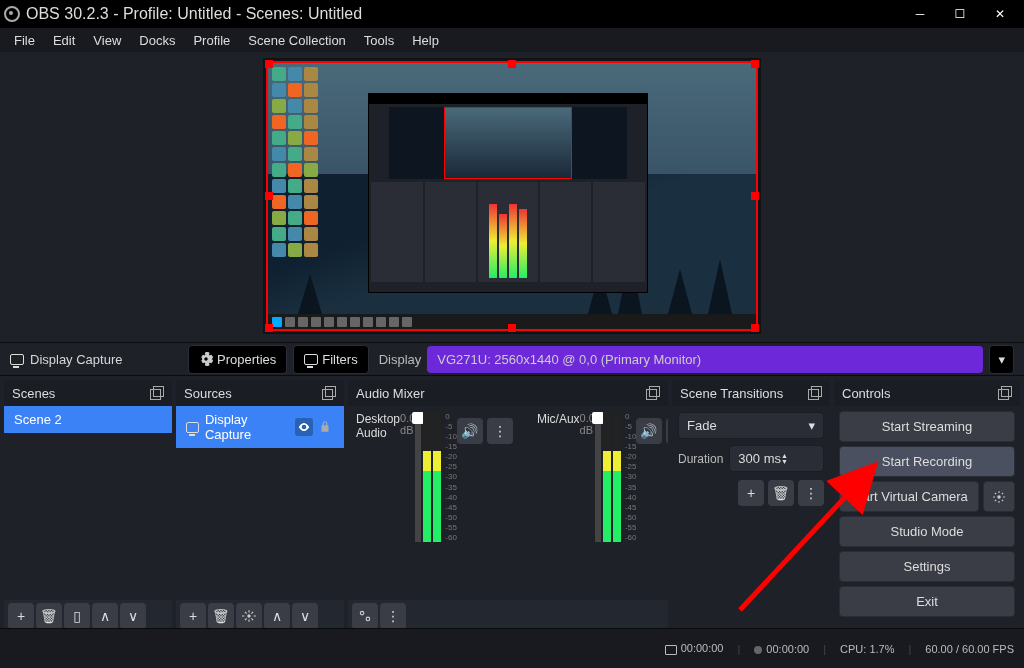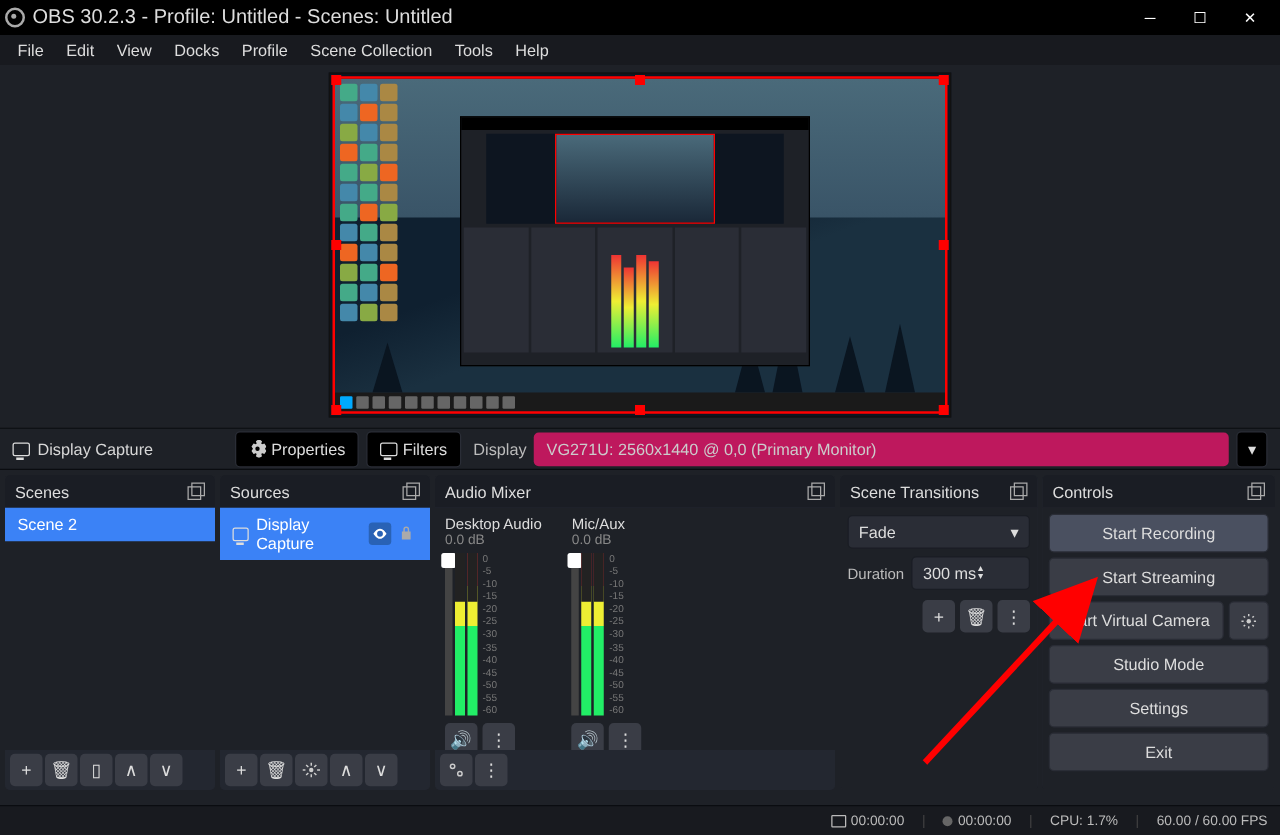--- a/index.html
+++ b/index.html
@@ -31,39 +31,39 @@
 .nested .nprev{height:72px;background:#0d1520;margin:3px 20px;position:relative}
 .nested .nprev .nsel{position:absolute;left:55px;top:0;right:55px;bottom:0;border:1px solid red;background:linear-gradient(#4a6a7a,#1a2838)}
 .nested .npanels{display:flex;height:100px;gap:2px;padding:0 2px}
 .npan{flex:1;background:#2a2d36}
 .npan.audio{display:flex;align-items:flex-end;justify-content:center;gap:2px;padding:4px}
 .nbar{width:8px;background:linear-gradient(to top,#2e6,#ee3,#e33);height:80%}
 .toolbar{height:34px;background:#1e2127;display:flex;align-items:center;padding:0 10px;gap:6px;border-top:1px solid #0a0c10;border-bottom:1px solid #0a0c10}
 .srcname{display:flex;align-items:center;gap:6px;width:172px}
 .btn{background:#000000;border:1px solid #2a2d36;color:#ddd;padding:6px 10px;border-radius:4px;font-size:13px;display:flex;align-items:center;gap:4px;cursor:pointer}
 .lbl{color:#bbb;margin-left:4px}
-.display-field{flex:1;background:#be185d;padding:6px 10px;border-radius:4px;color:#ccc}
+.display-field{flex:1;background:#6d28d9;padding:6px 10px;border-radius:4px;color:#ccc}
 .dockrow{display:flex;gap:4px;padding:4px;height:260px}
 .dock{background:#232730;border-radius:4px;display:flex;flex-direction:column;overflow:hidden}
 .dock.scenes{width:168px}.dock.sources{width:168px}.dock.mixer{width:320px}.dock.trans{width:158px}.dock.ctrl{flex:1}
 .dockhdr{height:26px;background:#1a1d24;display:flex;align-items:center;padding:0 8px;font-size:13px;color:#ddd;justify-content:space-between}
 .popicon{width:14px;height:14px;position:relative}
 .popicon::before{content:"";position:absolute;width:9px;height:9px;border:1px solid #aaa;left:0;top:3px}
 .popicon::after{content:"";position:absolute;width:9px;height:9px;border:1px solid #aaa;left:3px;top:0}
 .dockbody{flex:1;background:#1e2127;overflow:auto}
 .listitem{padding:6px 10px;display:flex;align-items:center;gap:6px}
 .listitem.sel{background:#3b82f6;color:#fff}
 .listitem.src{justify-content:space-between}
 .srcleft{display:flex;align-items:center;gap:6px}
 .eye,.lock{width:18px;height:18px;display:flex;align-items:center;justify-content:center;border-radius:3px}
 .eye{background:#2962b5}
 .dockfoot{height:32px;background:#232730;display:flex;align-items:center;padding:0 4px;gap:2px}
 .iconbtn{width:26px;height:26px;background:#3a3d46;border-radius:4px;display:flex;align-items:center;justify-content:center;cursor:pointer;color:#ddd;font-size:14px}
 .mixer-body{display:flex;padding:6px 8px;gap:24px}
-.channel{display:flex;flex-direction:column;align-items:flex-start}
+.channel{display:flex;align-items:flex-start}
 .ch-label{font-size:12px;color:#ddd}
 .ch-db{font-size:11px;color:#888;margin-bottom:4px}
 .meter-row{display:flex;gap:2px;height:130px;align-items:flex-end}
 .fader{width:6px;height:130px;background:#444;position:relative}
 .knob{position:absolute;width:12px;height:12px;background:#fff;border-radius:2px;left:-3px;top:0}
 .vu{width:8px;height:130px;background:linear-gradient(to top,#2e6 0%,#2e6 55%,#ee3 55%,#ee3 80%,#e33 80%);position:relative}
 .vu::after{content:"";position:absolute;top:0;left:0;right:0;height:30%;background:#222}
 .scale{display:flex;flex-direction:column;justify-content:space-between;height:130px;font-size:8px;color:#777;margin-left:2px}
 .ch-ctrls{display:flex;gap:4px;margin-top:6px}
 .trans-body{padding:6px}
@@ -72,21 +72,21 @@
 .durrow .lbl2{color:#bbb;font-size:12px}
 .spin{flex:1;background:#2a2d36;border:1px solid #1a1d24;color:#ddd;padding:5px 8px;border-radius:4px;display:flex;align-items:center}
 .spinbtns{display:flex;flex-direction:column;gap:0;font-size:7px;line-height:6px}
 .trans-btns{display:flex;gap:4px;justify-content:flex-end;margin-top:8px}
 .ctrl-body{padding:5px;display:flex;flex-direction:column;gap:4px}
 .cbtn{background:#3a3d46;border:1px solid #2a2d36;color:#ddd;padding:7px;border-radius:4px;text-align:center;cursor:pointer;font-size:13px}
 .cbtn.hl{background:#4a5060}
 .cbtnrow{display:flex;gap:4px}
 .cbtnrow .cbtn{flex:1}
 .gearbtn{width:32px;background:#3a3d46;border:1px solid #2a2d36;border-radius:4px;display:flex;align-items:center;justify-content:center;color:#ddd;cursor:pointer}
-.statusbar{position:absolute;bottom:0;left:0;right:0;height:24px;background:#181a1f;display:flex;align-items:center;justify-content:flex-end;padding:0 10px;gap:14px;font-size:11px;color:#bbb;border-top:1px solid #0a0c10}
+.statusbar{position:absolute;bottom:0;left:0;right:0;height:40px;background:#181a1f;display:flex;align-items:center;justify-content:flex-end;padding:0 10px;gap:14px;font-size:11px;color:#bbb;border-top:1px solid #0a0c10}
 .statusbar .sep{color:#444}
 .monicon{width:12px;height:10px;border:1px solid #bbb;display:inline-block;margin-right:4px;border-radius:1px;vertical-align:middle}
 .recicon{width:8px;height:8px;border-radius:50%;background:#666;display:inline-block;margin-right:4px;vertical-align:middle}
 .arrow{position:absolute;pointer-events:none;z-index:100}
 svg.gear{width:14px;height:14px}
 svg.gear path{fill:#ccc}
 .monitor-icon{width:14px;height:11px;border:1.5px solid #ddd;border-radius:2px;position:relative}
 .monitor-icon::after{content:"";position:absolute;width:6px;height:2px;background:#ddd;bottom:-4px;left:2px}
 </style>
 </head>
@@ -388,22 +388,22 @@
       </div>
     </div>
   </div>
 
   <div class="dock ctrl">
     <div class="dockhdr">
       <span>Controls</span>
       <div class="popicon"></div>
     </div>
     <div class="dockbody ctrl-body">
+      <div class="cbtn">Start Streaming</div>
       <div class="cbtn hl">Start Recording</div>
-      <div class="cbtn">Start Streaming</div>
       <div class="cbtnrow">
         <div class="cbtn">Start Virtual Camera</div>
         <div class="gearbtn">
           <svg class="gear" viewBox="0 0 24 24">
               <circle cx="12" cy="12" r="3" fill="#ccc"></circle>
               <path d="M12 2v3M12 19v3M2 12h3M19 12h3M5 5l2 2M17 17l2 2M5 19l2-2M17 7l2-2" stroke="#ccc" stroke-width="2"></path>
             </svg>
         </div>
       </div>
       <div class="cbtn">Studio Mode</div>

